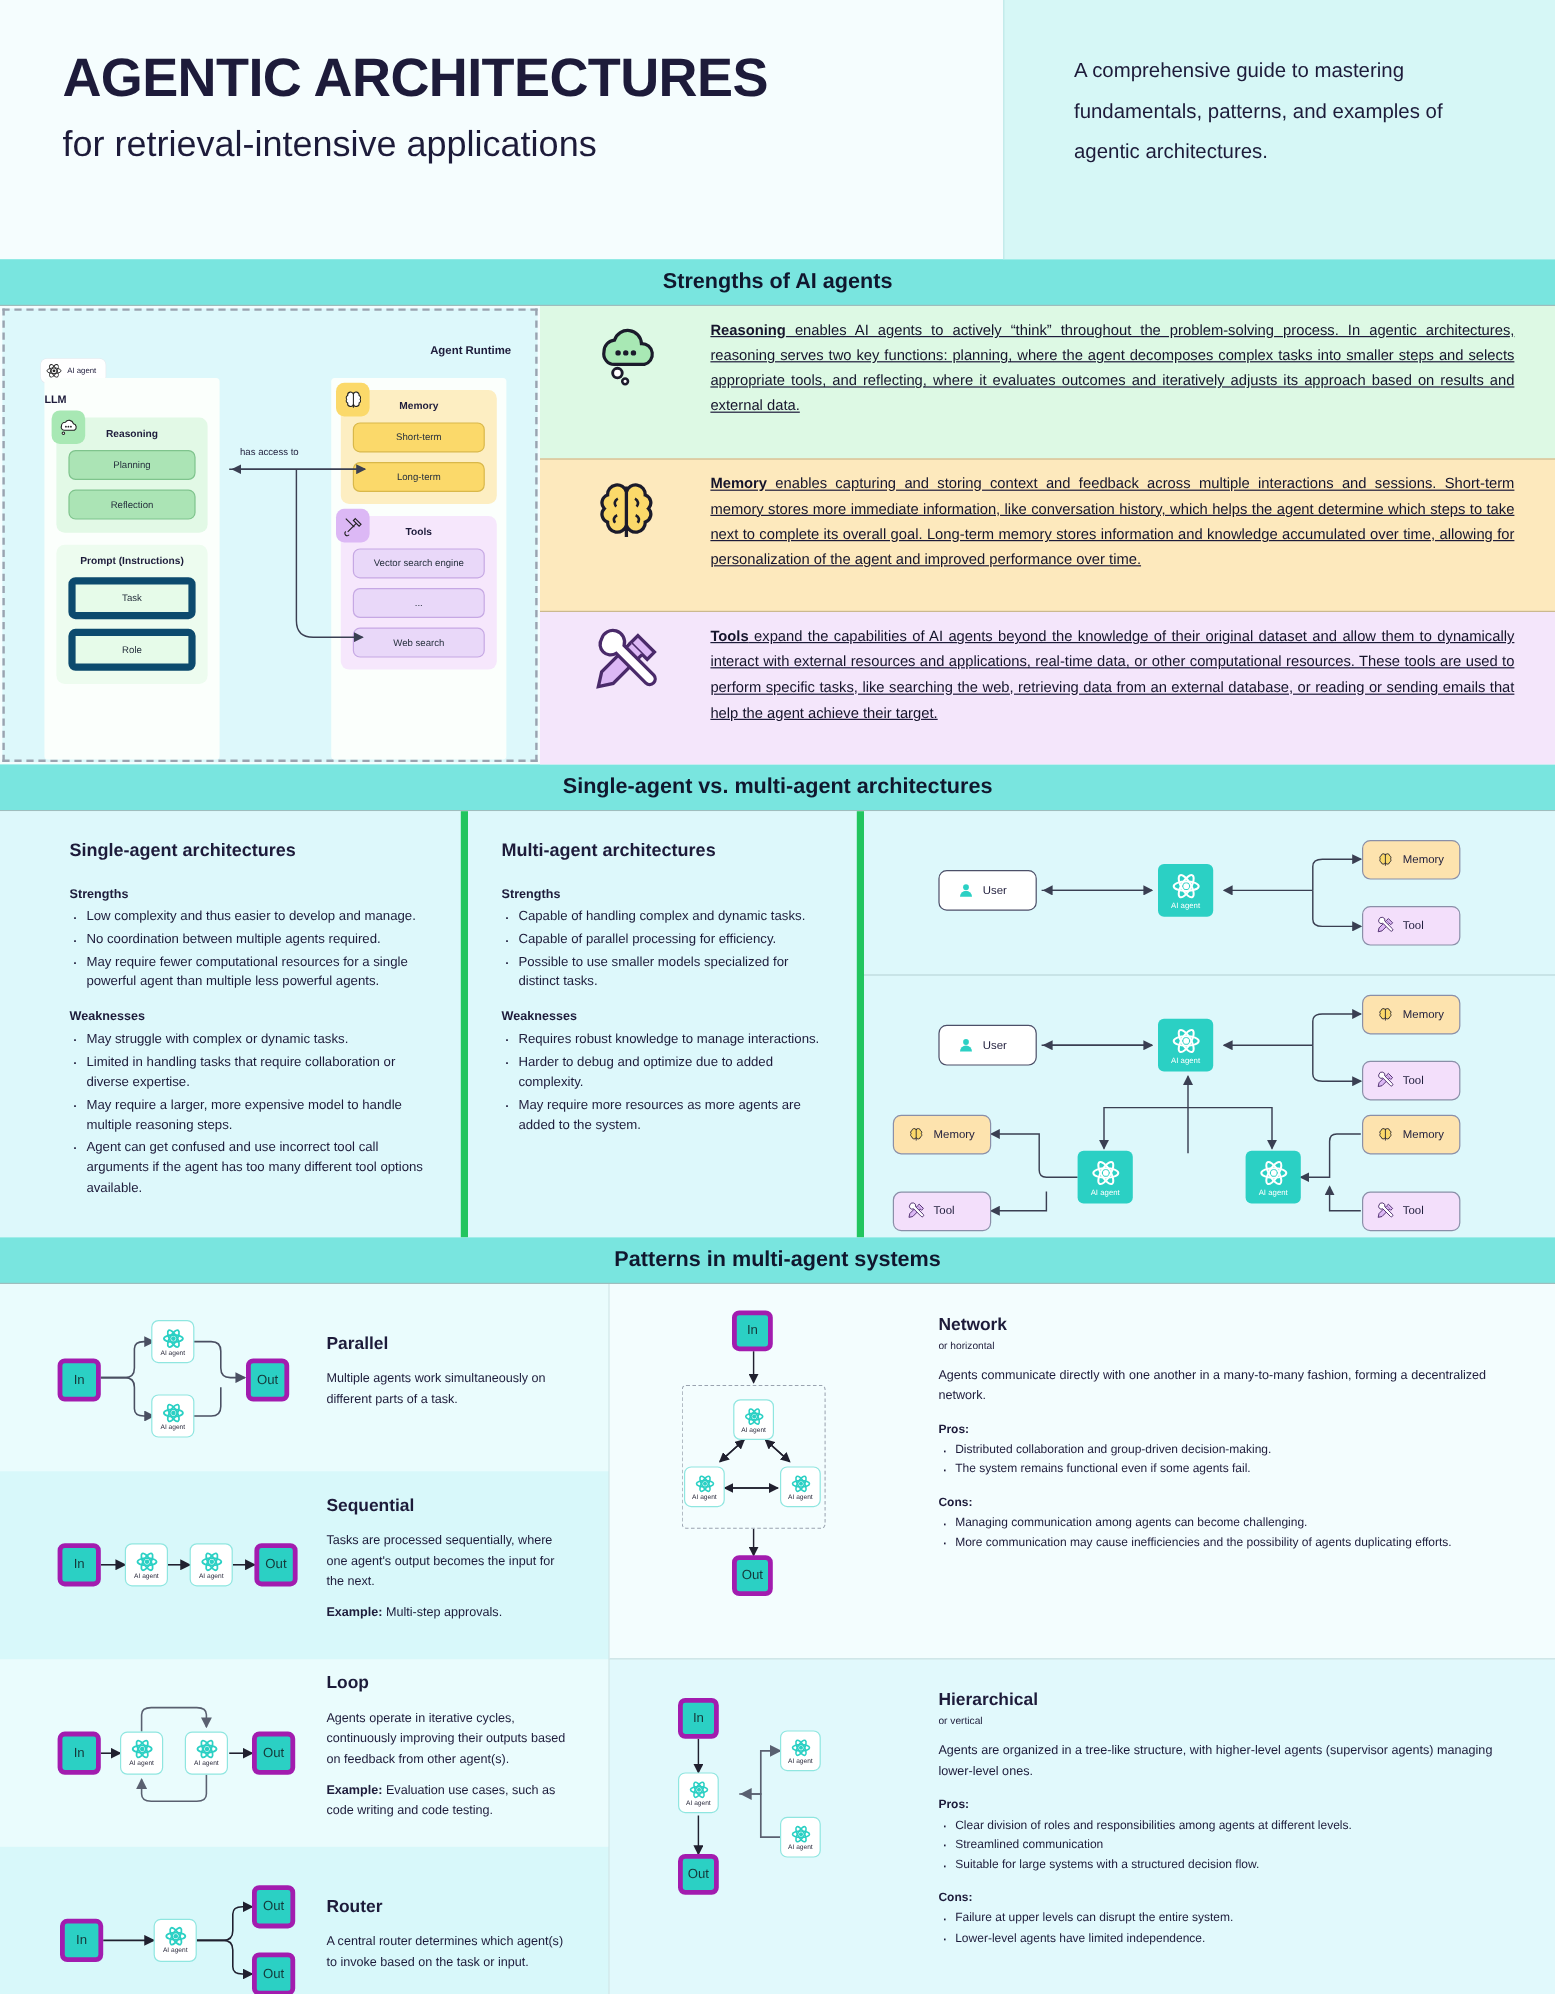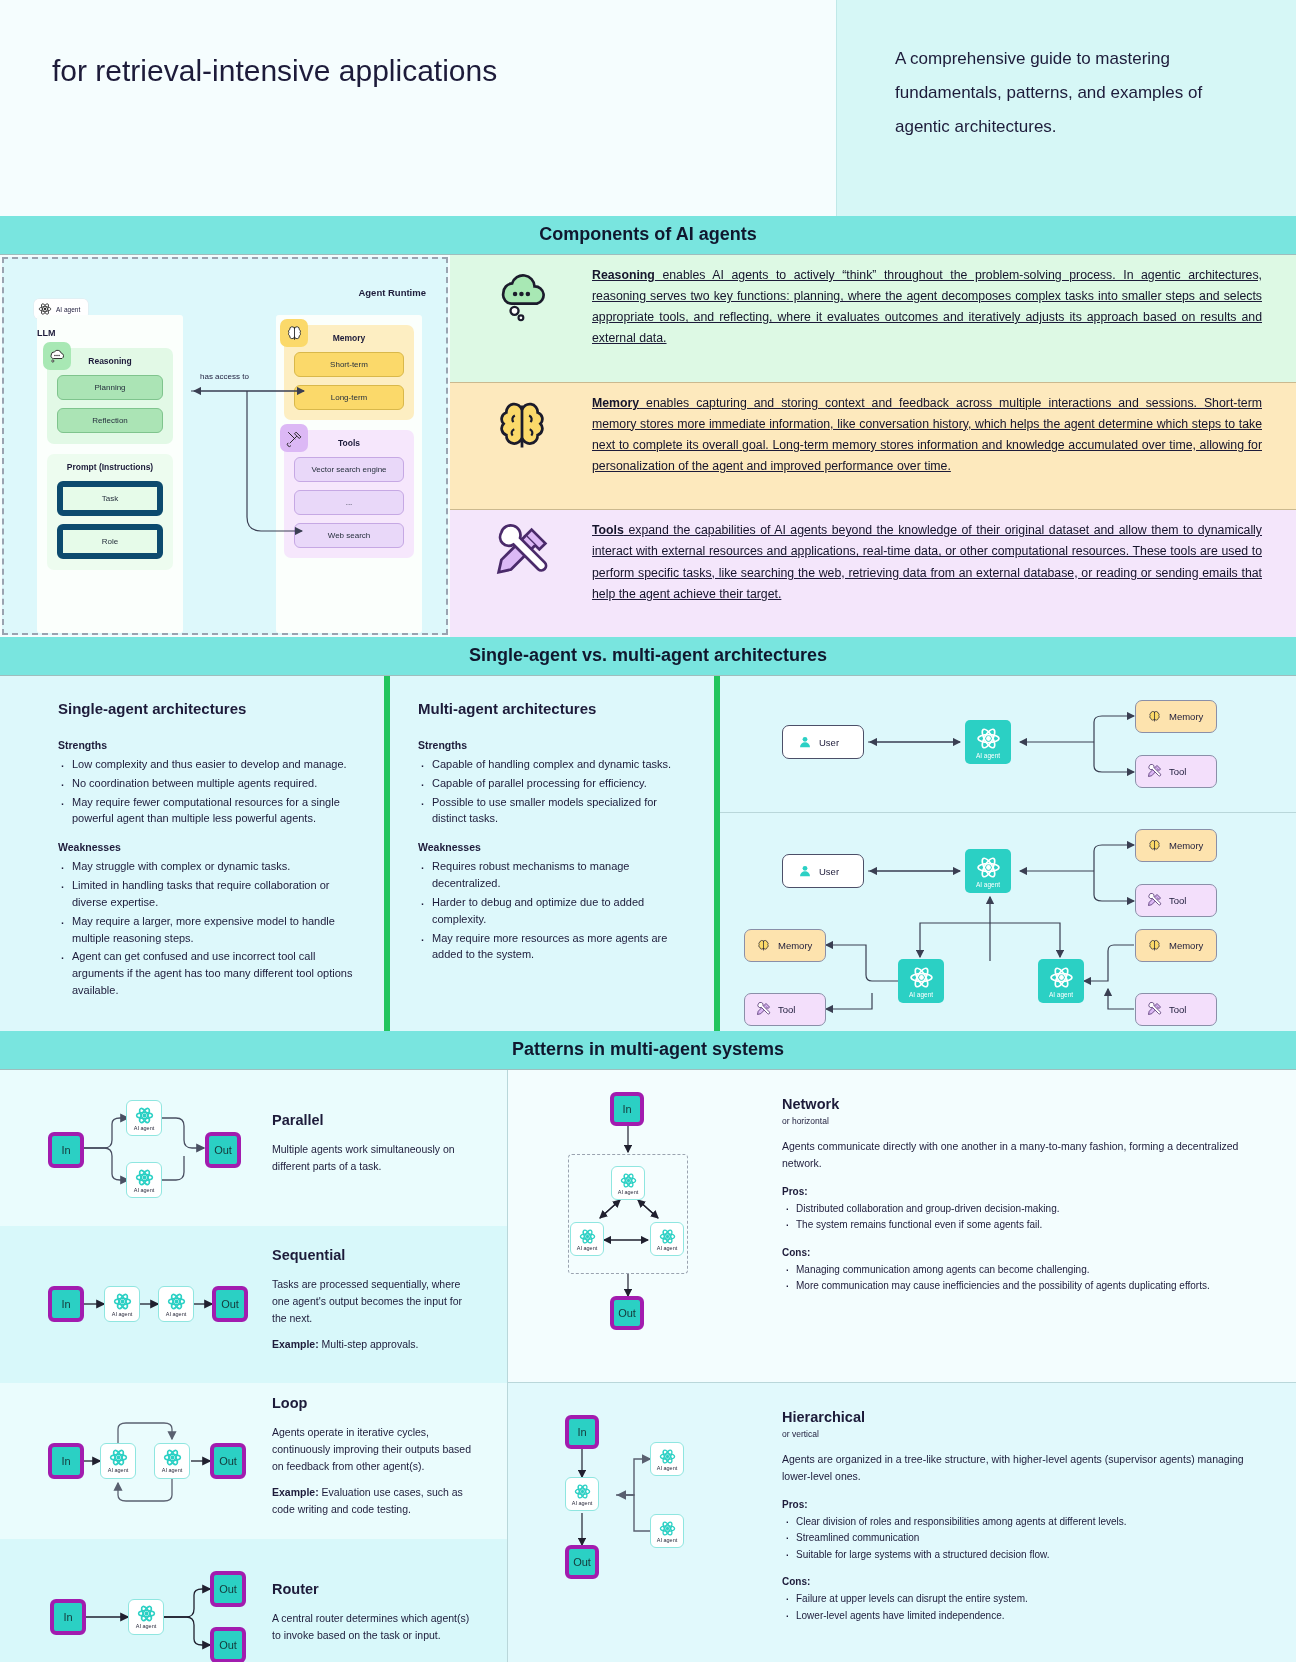--- a/index.html
+++ b/index.html
@@ -149,28 +149,29 @@
   .pr-txt li::before { content: "·"; position: absolute; left: 3px; top: -3px; font-size: 14px; }
   .netbox { position: absolute; border: 1px dashed #9aa3b0; border-radius: 4px; }
 </style>
 </head>
 <body>
 
 <div class="page">
 
   <div class="header">
     <div class="header-left">
+      <div class="title">AGENTIC ARCHITECTURES</div>
       <div class="subtitle">for retrieval-intensive applications</div>
     </div>
     <div class="header-right">
       <p>A comprehensive guide to mastering fundamentals, patterns, and examples of agentic architectures.</p>
     </div>
   </div>
 
-  <div class="section-bar">Components of AI agents</div>
+  <div class="section-bar">Strengths of AI agents</div>
 
   <div class="components">
 
     <div class="comp-diagram">
       <div class="runtime-label">Agent Runtime</div>
 
       <div class="agent-tag">
         <svg width="14" height="14" viewBox="0 0 24 24">
           <ellipse cx="12" cy="12" rx="10" ry="4" fill="none" stroke="#222" stroke-width="1.3"></ellipse>
           <ellipse cx="12" cy="12" rx="10" ry="4" fill="none" stroke="#222" stroke-width="1.3" transform="rotate(60 12 12)"></ellipse>
@@ -305,21 +306,21 @@
     <div class="svm-col two">
       <h3>Multi-agent architectures</h3>
       <h4>Strengths</h4>
       <ul>
         <li>Capable of handling complex and dynamic tasks.</li>
         <li>Capable of parallel processing for efficiency.</li>
         <li>Possible to use smaller models specialized for distinct tasks.</li>
       </ul>
       <h4>Weaknesses</h4>
       <ul>
-        <li>Requires robust mechanisms to manage decentralized.</li>
+        <li>Requires robust knowledge to manage interactions.</li>
         <li>Harder to debug and optimize due to added complexity.</li>
         <li>May require more resources as more agents are added to the system.</li>
       </ul>
     </div>
 
     <div class="svm-diagrams">
 
       <div class="svm-diag top">
         <svg class="wires" width="560" height="137">
           <defs>

